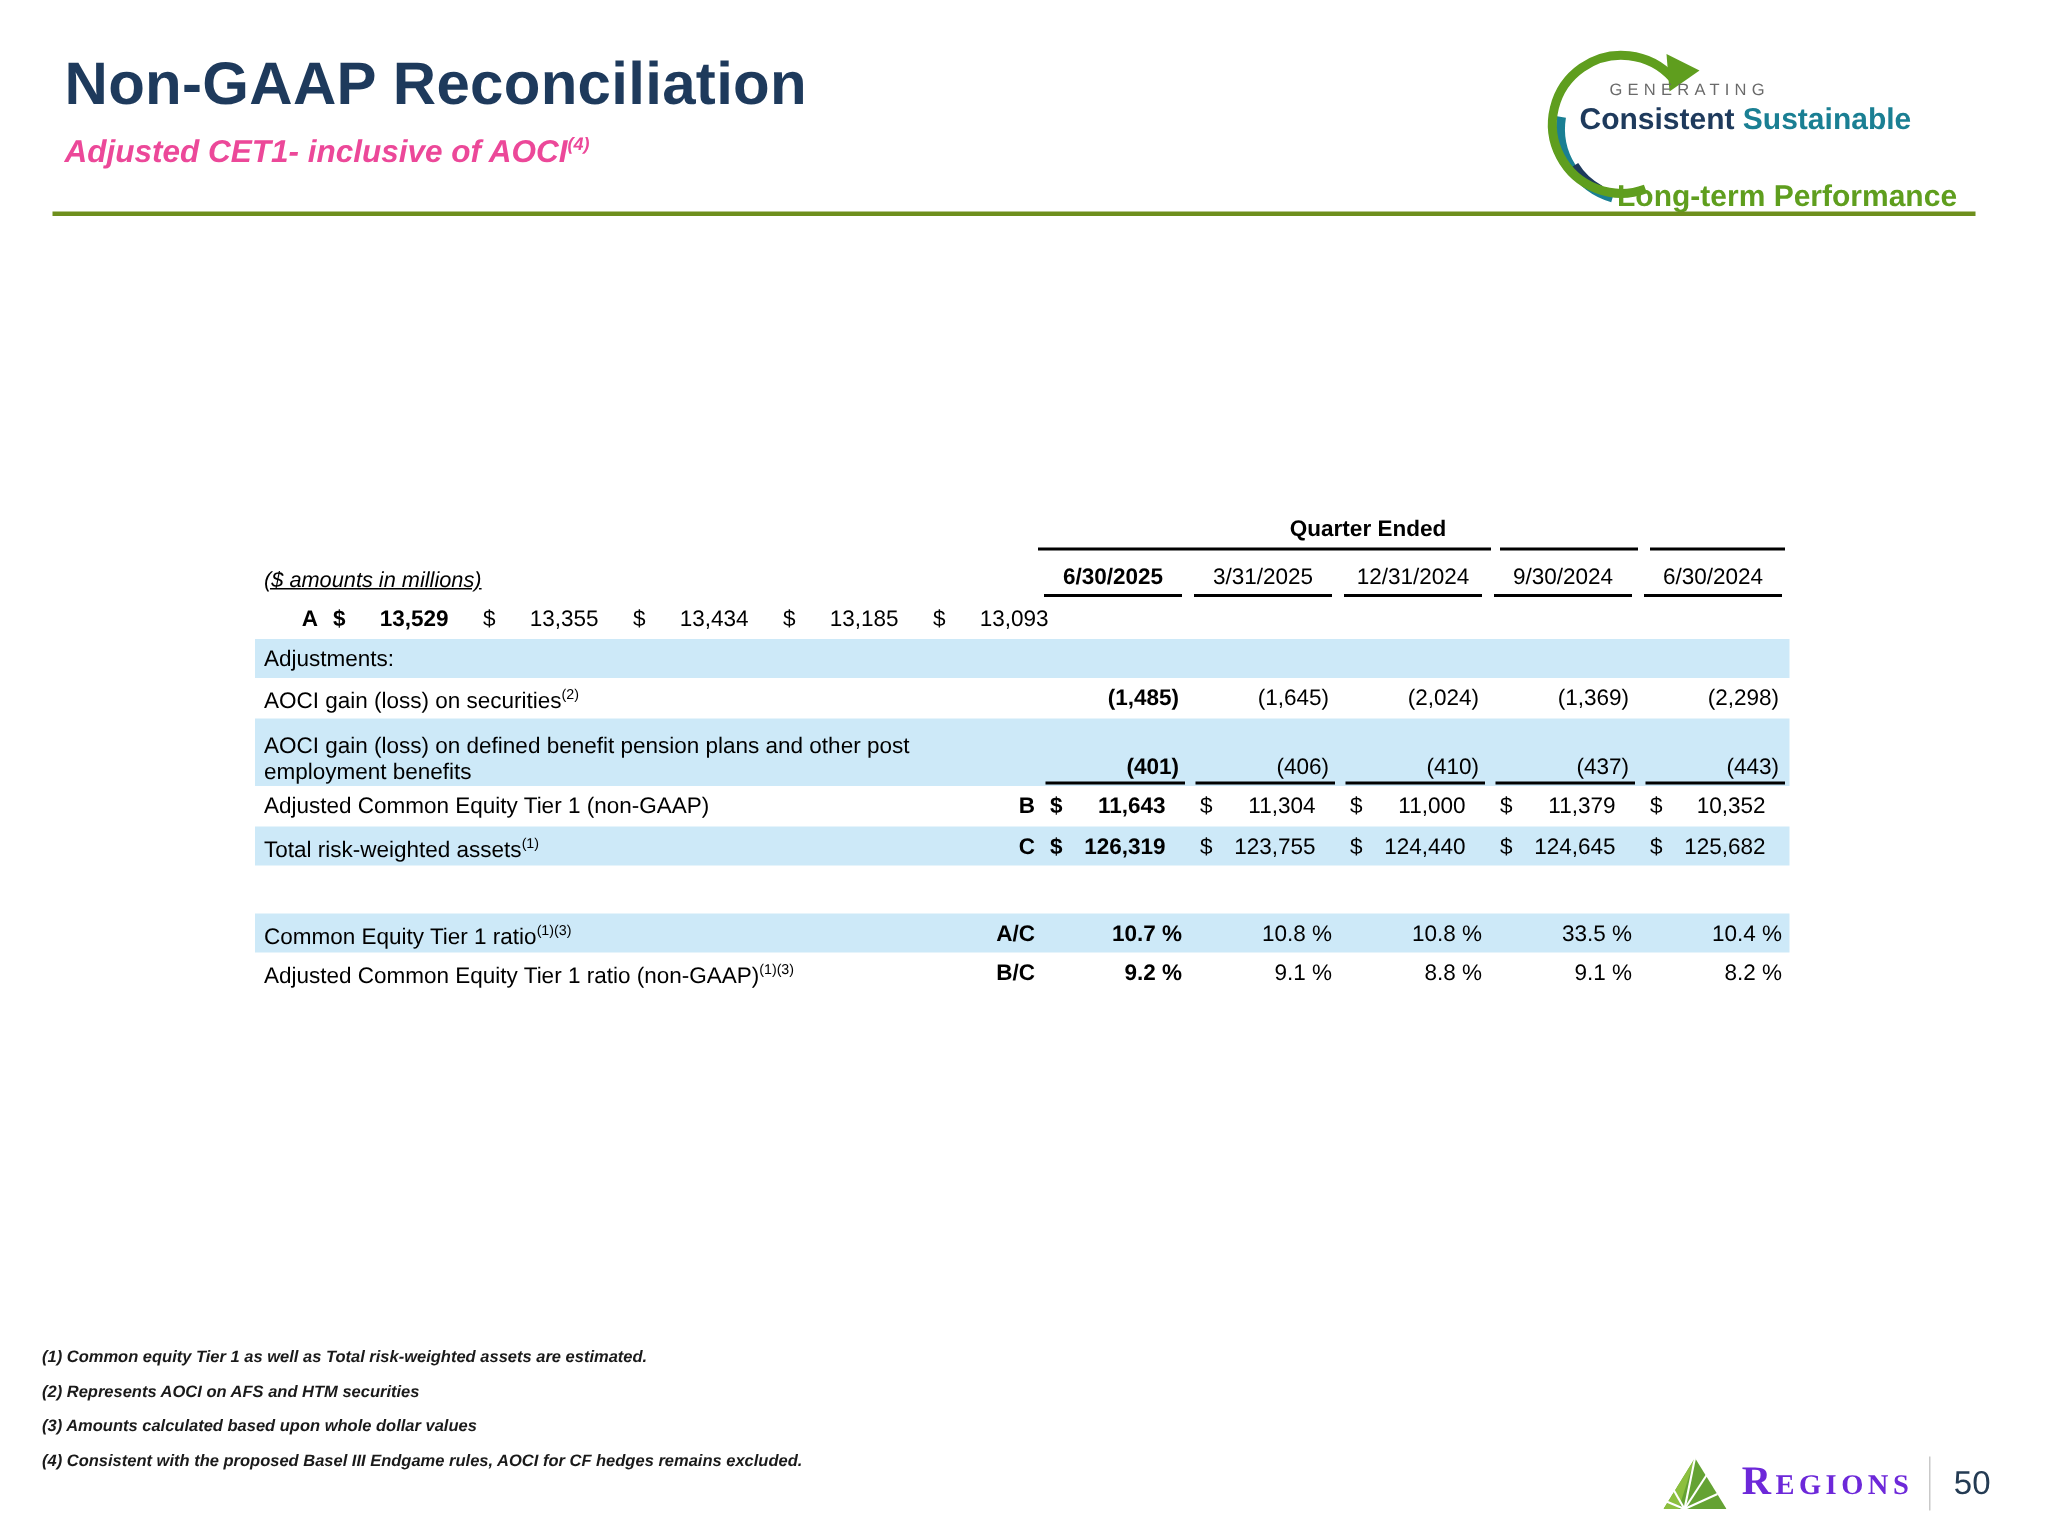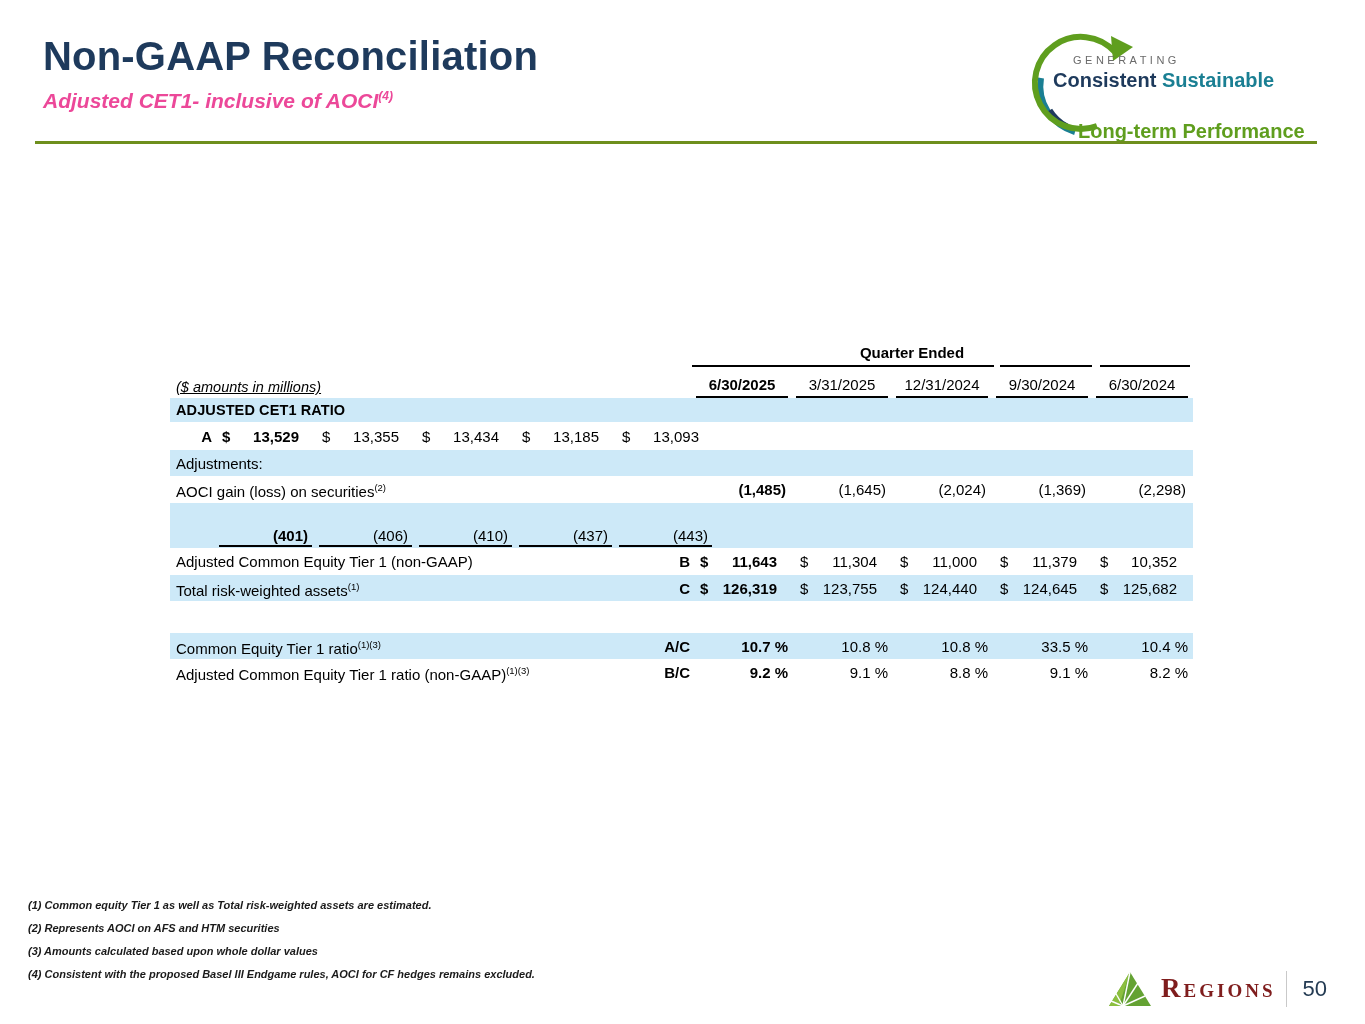--- a/index.html
+++ b/index.html
@@ -62,21 +62,21 @@
   .row.sum .vc::after { content:""; position:absolute; left:5px; right:2px; bottom:1px; height:2px; background:#000; }
 
   
   .footnotes { position:absolute; left:28px; top:899px; }
   .fn { height:23px; font-size:11px; font-weight:600; color:#1a1a1a;font-style:italic; }
 
   
   .footer { position:absolute; right:38px; bottom:16px; display:flex; align-items:center; }
   .brand { display:flex; align-items:center; }
   .brand svg { margin-right:10px; }
-  .wordmark { font-family:"Liberation Serif", serif; font-weight:700; color:#7f1d1d;
+  .wordmark { font-family:"Liberation Serif", serif; font-weight:700; color:#6d28d9;
               font-size:19px; letter-spacing:3px; line-height:30px; }
   .wordmark::first-letter { font-size:27px; }
   .footer-divider { width:1px; height:36px; background:#c9c9c9; margin:0 16px 0 10px; }
   .page-num { font-size:22px; color:#243b53; }
 </style>
 </head>
 <body>
 
 <div class="title-block">
   <div class="slide-title">Non-GAAP Reconciliation</div>
@@ -108,23 +108,20 @@
     <div class="units-cell"><span>($ amounts in millions)</span></div>
     <div class="ref-spacer"></div>
 
   <div class="date-cell b">6/30/2025</div>
       <div class="date-cell">3/31/2025</div>
       <div class="date-cell">12/31/2024</div>
       <div class="date-cell">9/30/2024</div>
       <div class="date-cell">6/30/2024</div>
     </div>
   <div id="tbl-body">
-      <div class="row shade h24  ">
-        <div class="lbl bold">ADJUSTED CET1 RATIO</div>
-      </div>
       <div class="row  h28  ">
         <div class="ref">A</div>
         <div class="vc bold">
           <span class="cur">$</span>
           <span class="num dollar">13,529</span>
         </div>
         <div class="vc">
           <span class="cur">$</span>
           <span class="num dollar">13,355</span>
         </div>
@@ -157,20 +154,21 @@
           <span class="num plain">(2,024)</span>
         </div>
         <div class="vc">
           <span class="num plain">(1,369)</span>
         </div>
         <div class="vc">
           <span class="num plain">(2,298)</span>
         </div>
       </div>
       <div class="row shade  tall sum">
+        <div class="lbl">AOCI gain (loss) on defined benefit pension plans and other post employment benefits</div>
         <div class="ref"></div>
         <div class="vc bold">
           <span class="num plain">(401)</span>
         </div>
         <div class="vc">
           <span class="num plain">(406)</span>
         </div>
         <div class="vc">
           <span class="num plain">(410)</span>
         </div>

